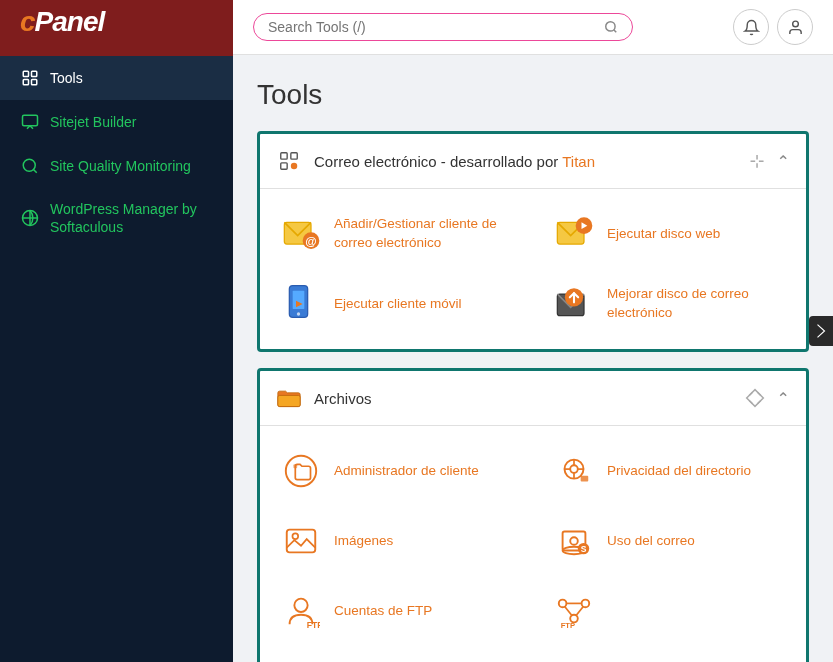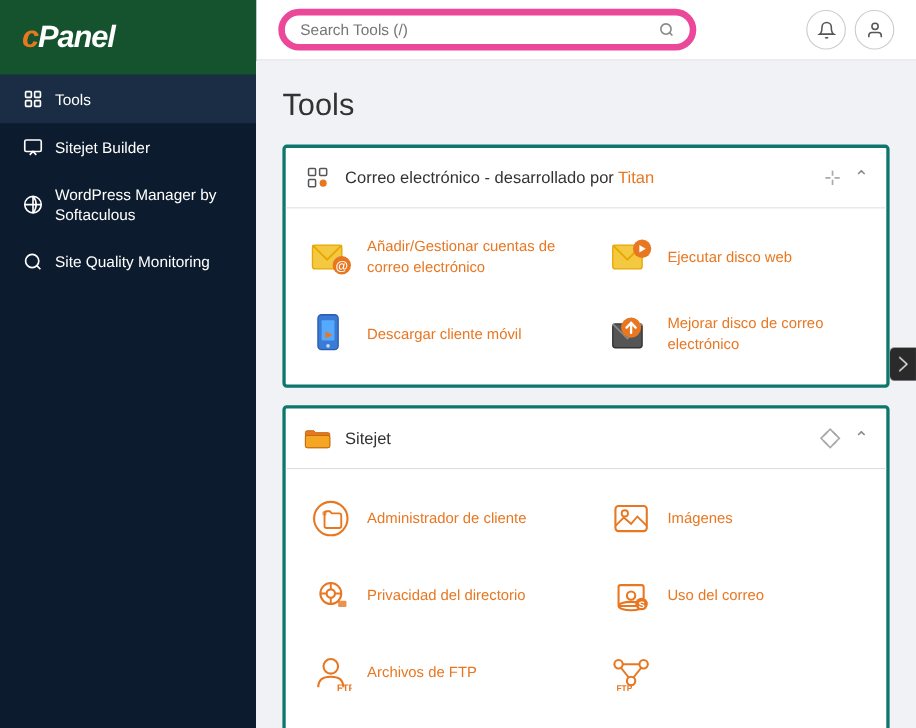--- a/index.html
+++ b/index.html
@@ -9,37 +9,37 @@
     #sidebar {
       width: 233px;
       min-width: 233px;
       background: #0d1b2e;
       color: #fff;
       display: flex;
       flex-direction: column;
       padding-top: 0;
     }
     #sidebar-logo {
-      padding: 18px 20px 18px 20px;
-      background: #14532d;
+      padding: 6px 20px 18px 20px;
+      background: #7f1d1d;
     }
     .logo-text {
       font-size: 28px;
       font-weight: 900;
       color: #fff;
       font-style: italic;
       letter-spacing: -1px;
     }
     .logo-c { color: #e87722; }
     .nav-item {
       display: flex;
       align-items: center;
       gap: 10px;
       padding: 12px 20px;
-      color: #ffffff;
+      color: #22c55e;
       cursor: pointer;
       font-size: 14px;
       font-weight: 500;
       transition: background 0.15s;
     }
     .nav-item.active { background: #1a2d44; color: #fff; }
     .nav-icon {
       width: 20px;
       height: 20px;
       display: flex;
@@ -63,21 +63,21 @@
       display: flex;
       align-items: center;
       padding: 10px 20px;
       gap: 10px;
       border-bottom: 1px solid #e0e0e0;
       height: 55px;
     }
     .search-bar {
       display: flex;
       align-items: center;
-      border: 6px solid #ec4899;
+      border: 1px solid #ec4899;
       border-radius: 20px;
       padding: 5px 14px;
       flex: 1;
       max-width: 380px;
       background: #fff;
       gap: 8px;
     }
     .search-bar input {
       border: none;
       outline: none;
@@ -243,37 +243,37 @@
         <rect x="2" y="3" width="20" height="14" rx="2"></rect>
           <polyline points="8,21 12,17 16,21"></polyline>
       </svg>
     </span>
     <span class="nav-label">Sitejet Builder</span>
   </div>
 
   <div class="nav-item">
     <span class="nav-icon">
       <svg width="18" height="18" viewBox="0 0 24 24" fill="none" stroke="currentColor" stroke-width="2">
+        <circle cx="11" cy="11" r="8"></circle>
+          <line x1="21" y1="21" x2="16.65" y2="16.65"></line>
+      </svg>
+    </span>
+    <span class="nav-label">Site Quality Monitoring</span>
+  </div>
+
+  <div class="nav-item">
+    <span class="nav-icon">
+      <svg width="18" height="18" viewBox="0 0 24 24" fill="none" stroke="currentColor" stroke-width="2">
         <circle cx="12" cy="12" r="10"></circle>
         <line x1="12" y1="2" x2="12" y2="22"></line>
         <path d="M2 12 h20"></path>
         <path d="M12 2 a15 15 0 0 1 0 20"></path>
       </svg>
     </span>
     <span class="nav-label">WordPress Manager by Softaculous</span>
-  </div>
-
-  <div class="nav-item">
-    <span class="nav-icon">
-      <svg width="18" height="18" viewBox="0 0 24 24" fill="none" stroke="currentColor" stroke-width="2">
-        <circle cx="11" cy="11" r="8"></circle>
-          <line x1="21" y1="21" x2="16.65" y2="16.65"></line>
-      </svg>
-    </span>
-    <span class="nav-label">Site Quality Monitoring</span>
   </div>
 </div>
 
 <div id="main">
 
   <div id="header">
     <div class="search-bar">
       <input type="text" placeholder="Search Tools (/)" style="">
       <span>
         <svg width="14" height="14" viewBox="0 0 24 24" fill="none" stroke="#888" stroke-width="2.5">
@@ -322,21 +322,21 @@
 
         <div class="grid-item">
           <div class="grid-item-icon">
             <svg width="40" height="40" viewBox="0 0 48 48">
               <rect x="4" y="10" width="32" height="26" rx="3" fill="#f5c842" stroke="#e5a800" stroke-width="1.5"></rect>
               <polyline points="4,10 20,26 36,10" fill="none" stroke="#e5a800" stroke-width="2"></polyline>
               <circle cx="36" cy="32" r="10" fill="#e87722"></circle>
               <text x="36" y="37" text-anchor="middle" fill="#fff" font-size="14" font-weight="bold">@</text>
             </svg>
           </div>
-          <span class="grid-item-label">Añadir/Gestionar cuentas de correo electrónico</span>
+          <span class="grid-item-label">Añadir/Gestionar cliente de correo electrónico</span>
         </div>
 
         <div class="grid-item">
           <div class="grid-item-icon">
             <svg width="40" height="40" viewBox="0 0 48 48">
               <rect x="4" y="10" width="32" height="26" rx="3" fill="#f5c842" stroke="#e5a800" stroke-width="1.5"></rect>
               <polyline points="4,10 20,26 36,10" fill="none" stroke="#e5a800" stroke-width="2"></polyline>
               <circle cx="36" cy="14" r="10" fill="#e87722"></circle>
               <polygon points="33,10 33,18 40,14" fill="#fff"></polygon>
             </svg>
@@ -346,21 +346,21 @@
 
         <div class="grid-item">
           <div class="grid-item-icon">
             <svg width="36" height="40" viewBox="0 0 36 48">
               <rect x="4" y="2" width="22" height="38" rx="4" fill="#3a7bd5" stroke="#2a5cb0" stroke-width="1.5"></rect>
               <rect x="8" y="8" width="14" height="22" rx="1" fill="#5af"></rect>
               <circle cx="15" cy="36" r="2" fill="#fff" opacity="0.7"></circle>
               <polygon points="12,20 12,28 20,24" fill="#e87722"></polygon>
             </svg>
           </div>
-          <span class="grid-item-label">Descargar cliente móvil</span>
+          <span class="grid-item-label">Ejecutar cliente móvil</span>
         </div>
 
         <div class="grid-item">
           <div class="grid-item-icon">
             <svg width="40" height="40" viewBox="0 0 48 48">
               <rect x="4" y="12" width="32" height="26" rx="3" fill="#555" stroke="#333" stroke-width="1.5"></rect>
               <polyline points="4,12 20,28 36,12" fill="none" stroke="#888" stroke-width="2"></polyline>
               <circle cx="24" cy="16" r="11" fill="#e87722"></circle>
               <polyline points="19,16 24,11 29,16" fill="none" stroke="#fff" stroke-width="2.5" stroke-linecap="round"></polyline>
               <line x1="24" y1="11" x2="24" y2="22" stroke="#fff" stroke-width="2.5" stroke-linecap="round"></line>
@@ -372,21 +372,21 @@
     </div>
 
     <div class="section-card">
       <div class="section-header">
         <span class="section-header-icon">
           <svg width="24" height="20" viewBox="0 0 28 22">
             <path d="M1 5 Q1 3 3 3 L10 3 L12 5 L25 5 Q27 5 27 7 L27 19 Q27 21 25 21 L3 21 Q1 21 1 19 Z" fill="#e87722" stroke="#c0670a" stroke-width="1"></path>
             <rect x="1" y="8" width="26" height="13" rx="2" fill="#f5a623" stroke="#c0670a" stroke-width="1"></rect>
           </svg>
         </span>
-        <span class="section-title">Sitejet</span>
+        <span class="section-title">Archivos</span>
         <span class="section-drag-icon">
           <svg width="20" height="20" viewBox="0 0 24 24" fill="none" stroke="#aaa" stroke-width="1.8">
             <path d="M5 9 L12 2 L19 9"></path>
             <path d="M5 15 L12 22 L19 15"></path>
             <path d="M9 5 L2 12 L9 19"></path>
             <path d="M15 5 L22 12 L15 19"></path>
           </svg>
         </span>
         <span class="section-chevron">⌃</span>
       </div>
@@ -399,66 +399,66 @@
               <path d="M14 15 Q14 13 16 13 L19 13 L21 15 L28 15 Q30 15 30 17 L30 27 Q30 29 28 29 L16 29 Q14 29 14 27 Z" fill="none" stroke="#e87722" stroke-width="1.8"></path>
               <rect x="12" y="13" width="4" height="4" rx="1" fill="#e87722" opacity="0.6"></rect>
             </svg>
           </div>
           <span class="grid-item-label">Administrador de cliente</span>
         </div>
 
         <div class="grid-item">
           <div class="grid-item-icon">
             <svg width="38" height="38" viewBox="0 0 40 40">
-              <rect x="5" y="8" width="30" height="24" rx="3" fill="none" stroke="#e87722" stroke-width="2"></rect>
-              <polyline points="5,27 13,19 20,25 26,18 35,27" fill="none" stroke="#e87722" stroke-width="1.8"></polyline>
-              <circle cx="14" cy="15" r="3" fill="none" stroke="#e87722" stroke-width="1.8"></circle>
-            </svg>
-          </div>
-          <span class="grid-item-label">Imágenes</span>
-        </div>
-
-        <div class="grid-item">
-          <div class="grid-item-icon">
-            <svg width="38" height="38" viewBox="0 0 40 40">
               <circle cx="20" cy="18" r="10" fill="none" stroke="#e87722" stroke-width="2"></circle>
               <circle cx="20" cy="18" r="4" fill="none" stroke="#e87722" stroke-width="2"></circle>
               <line x1="10" y1="18" x2="16" y2="18" stroke="#e87722" stroke-width="1.8"></line>
               <line x1="24" y1="18" x2="30" y2="18" stroke="#e87722" stroke-width="1.8"></line>
               <line x1="20" y1="8" x2="20" y2="14" stroke="#e87722" stroke-width="1.8"></line>
               <line x1="20" y1="22" x2="20" y2="28" stroke="#e87722" stroke-width="1.8"></line>
               <rect x="27" y="25" width="8" height="6" rx="1" fill="#e87722" opacity="0.8"></rect>
             </svg>
           </div>
           <span class="grid-item-label">Privacidad del directorio</span>
         </div>
 
         <div class="grid-item">
           <div class="grid-item-icon">
             <svg width="38" height="38" viewBox="0 0 40 40">
+              <rect x="5" y="8" width="30" height="24" rx="3" fill="none" stroke="#e87722" stroke-width="2"></rect>
+              <polyline points="5,27 13,19 20,25 26,18 35,27" fill="none" stroke="#e87722" stroke-width="1.8"></polyline>
+              <circle cx="14" cy="15" r="3" fill="none" stroke="#e87722" stroke-width="1.8"></circle>
+            </svg>
+          </div>
+          <span class="grid-item-label">Imágenes</span>
+        </div>
+
+        <div class="grid-item">
+          <div class="grid-item-icon">
+            <svg width="38" height="38" viewBox="0 0 40 40">
               <rect x="8" y="10" width="24" height="20" rx="2" fill="none" stroke="#e87722" stroke-width="2"></rect>
               <ellipse cx="20" cy="30" rx="12" ry="4" fill="none" stroke="#e87722" stroke-width="2"></ellipse>
               <circle cx="20" cy="20" r="4" fill="none" stroke="#e87722" stroke-width="2"></circle>
               <circle cx="30" cy="28" r="6" fill="#e87722"></circle>
               <text x="30" y="32" text-anchor="middle" fill="#fff" font-size="9" font-weight="bold">S</text>
             </svg>
           </div>
           <span class="grid-item-label">Uso del correo</span>
         </div>
 
 
         <div class="grid-item">
           <div class="grid-item-icon">
             <svg width="38" height="38" viewBox="0 0 40 40">
               <circle cx="20" cy="14" r="7" fill="none" stroke="#e87722" stroke-width="2"></circle>
               <path d="M8 34 Q8 24 20 24 Q32 24 32 34" fill="none" stroke="#e87722" stroke-width="2"></path>
               <text x="26" y="38" fill="#e87722" font-size="9" font-weight="bold">FTP</text>
             </svg>
           </div>
-          <span class="grid-item-label">Archivos de FTP</span>
+          <span class="grid-item-label">Cuentas de FTP</span>
         </div>
 
         <div class="grid-item">
           <div class="grid-item-icon">
             <svg width="38" height="38" viewBox="0 0 40 40">
               <circle cx="8" cy="12" r="4" fill="none" stroke="#e87722" stroke-width="2"></circle>
               <circle cx="32" cy="12" r="4" fill="none" stroke="#e87722" stroke-width="2"></circle>
               <circle cx="20" cy="28" r="4" fill="none" stroke="#e87722" stroke-width="2"></circle>
               <line x1="12" y1="12" x2="28" y2="12" stroke="#e87722" stroke-width="1.8"></line>
               <line x1="10" y1="15" x2="18" y2="25" stroke="#e87722" stroke-width="1.8"></line>

